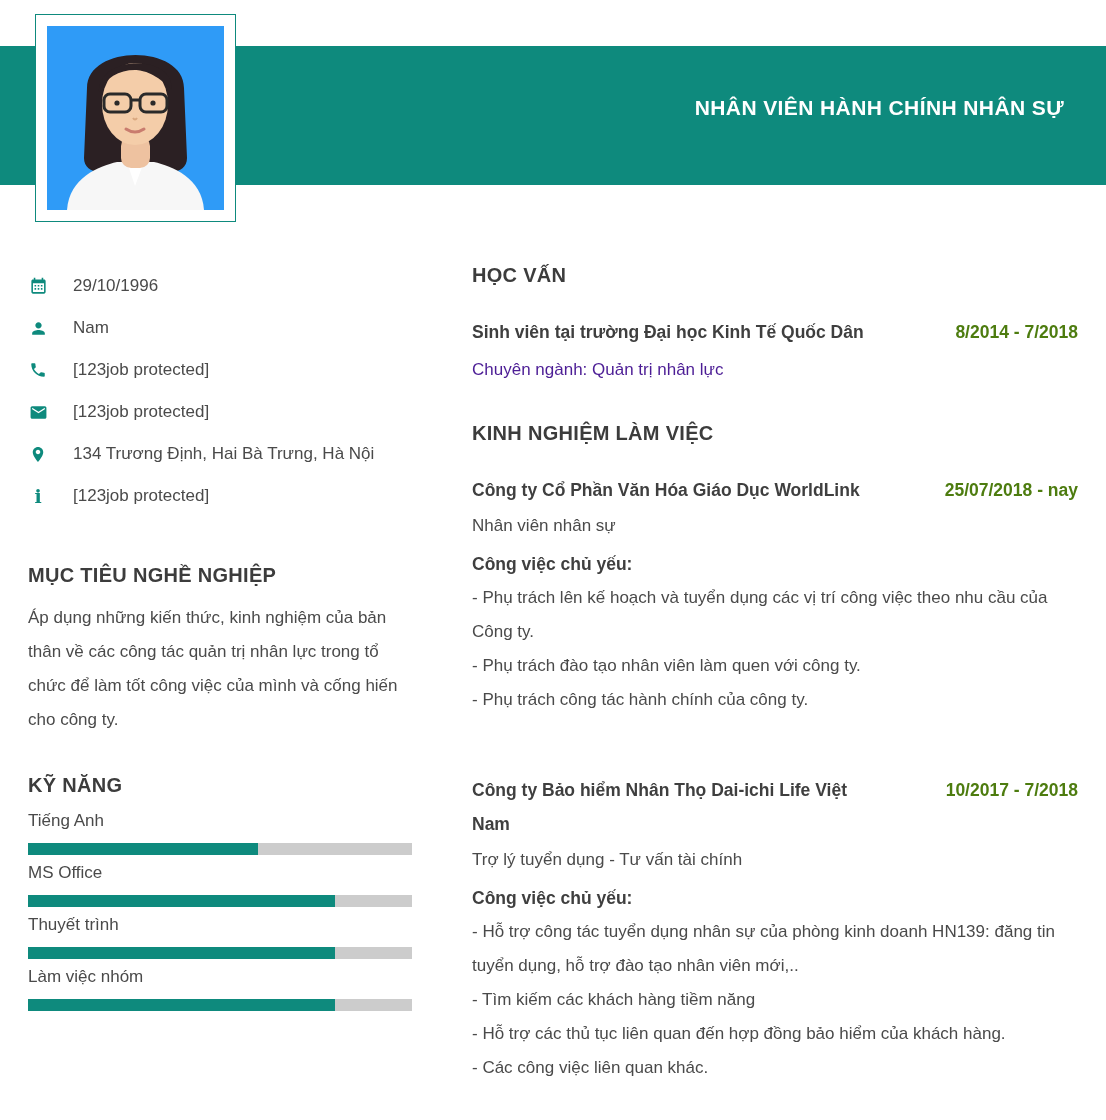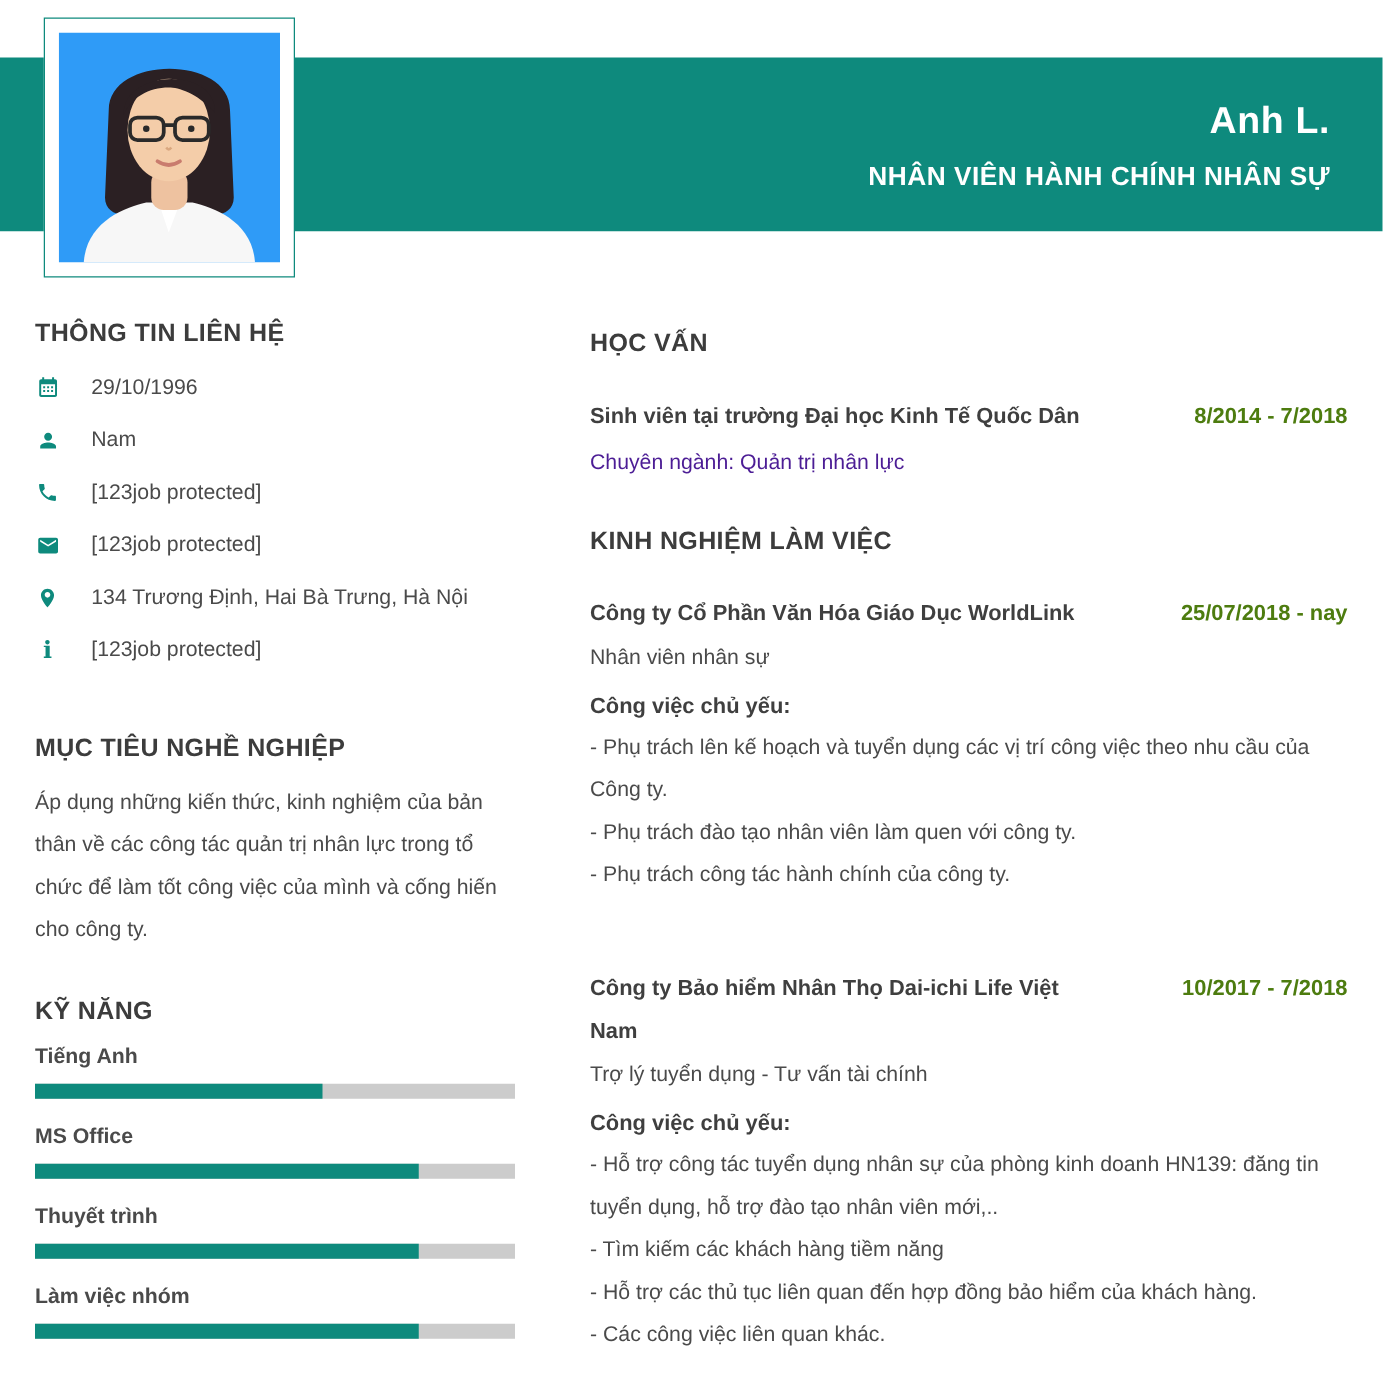--- a/index.html
+++ b/index.html
@@ -96,22 +96,22 @@
   .objective-heading { margin-top: 46px; }
   .objective-text {
     margin-top: 14px;
     font-size: 17px;
     line-height: 34px;
     color: #4a4a4a;
   }
 
   
   .skills-heading { margin-top: 36px; }
-  .skills-list { margin-top: 12px; font-weight: bold; }
-  .skill + .skill { margin-top: 18px; }
+  .skills-list { margin-top: 12px; }
+  .skill + .skill { margin-top: 6px; }
   .skill-label { font-size: 17px; line-height: 24px; color: #4a4a4a; }
   .skill-track {
     margin-top: 10px;
     width: 100%;
     height: 12px;
     background: #cccccc;
   }
   .skill-fill { height: 100%; background: #0e8a7d; }
 
   
@@ -168,29 +168,27 @@
 
     <circle cx="70" cy="77" r="2.6" fill="#2a2a2a"></circle>
     <circle cx="106" cy="77" r="2.6" fill="#2a2a2a"></circle>
 
     <path d="M86 92 q2 3 4 0" stroke="#d9a77f" stroke-width="2" fill="none"></path>
     <path d="M79 103 q9 6 18 0" stroke="#c97c6e" stroke-width="3" fill="none" stroke-linecap="round"></path>
   </svg>
 </div>
 
 <div class="header-text">
-  <div class="header-name">Anh L.</div>
   <div class="header-title">NHÂN VIÊN HÀNH CHÍNH NHÂN SỰ</div>
 </div>
 
 <div class="main">
 
   <div class="col-left">
 
-    <h2 class="section">THÔNG TIN LIÊN HỆ</h2>
 
     <div class="contact-list">
       <div class="contact-row">
         <span class="contact-icon">
           <svg width="19" height="19" viewBox="0 0 24 24" fill="currentColor">
               <path d="M19 3h-1V1h-2v2H8V1H6v2H5c-1.11 0-1.99.9-1.99 2L3 19c0 1.1.89 2 2 2h14c1.1 0 2-.9 2-2V5c0-1.1-.9-2-2-2zm0 16H5V8h14v11zM7 10h2v2H7zm4 0h2v2h-2zm4 0h2v2h-2zM7 14h2v2H7zm4 0h2v2h-2zm4 0h2v2h-2z"></path>
             </svg>
         </span>
         <span class="contact-text">29/10/1996</span>
       </div>

